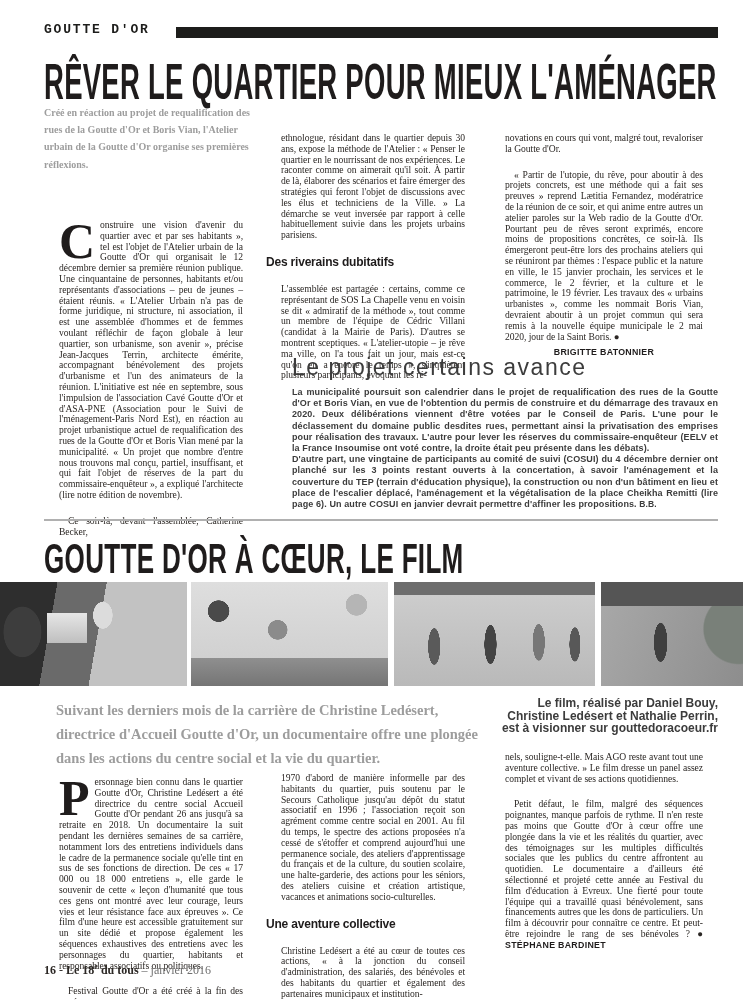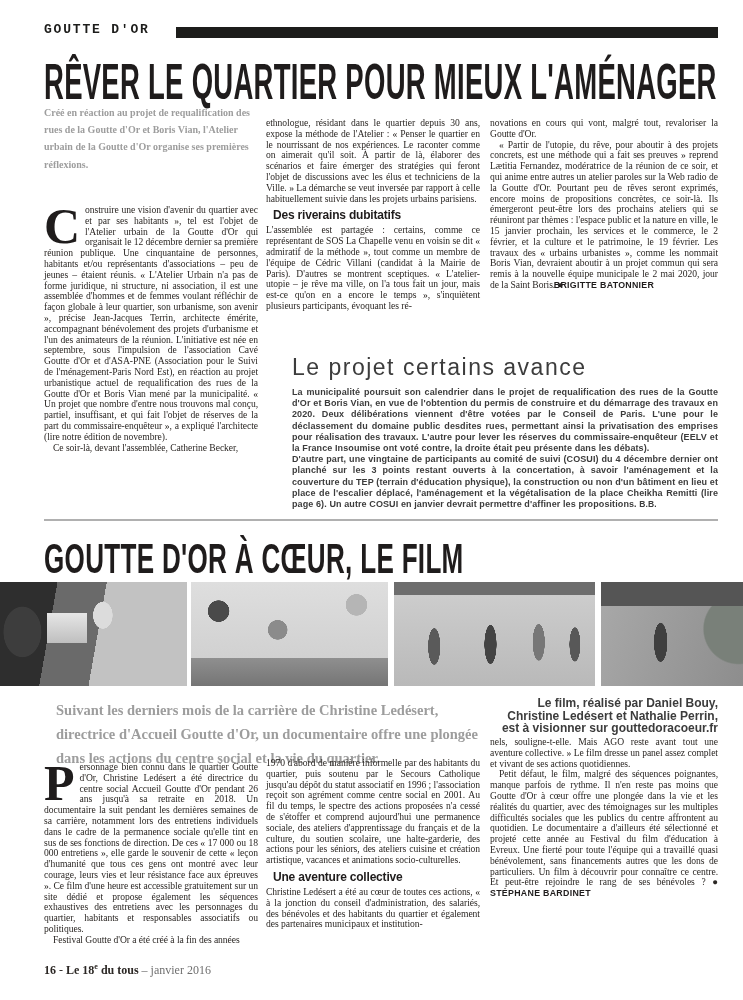--- a/index.html
+++ b/index.html
@@ -34,37 +34,37 @@
   }
   .lead1 { left:44px; top:104px; width:218px; font-size:10px; line-height:17.2px; }
   .lead2 { left:56px; top:698px; width:424px; font-size:14.5px; line-height:24px; }
 
   
   .col {
     position:absolute; width:214px;
     font-size:9.6px; line-height:10.8px; letter-spacing:-0.05px;
     text-align:justify; color:#2b2724;
   }
-  .col p { margin:0; }
+  .col p { margin:15px; }
   .col p.indent { text-indent:9px; }
   .a1c1 { left:44px;  top:205px; }
   .a1c2 { left:266px; top:118px; }
   .a1c3 { left:490px; top:118px; width:228px; }
   .a2c1 { left:44px;  top:762px; }
   .a2c2 { left:266px; top:758px; }
   .a2c3 { left:490px; top:737px; width:228px; }
 
   .dropcap {
     float:left; font-family:"Liberation Serif", serif; font-weight:bold;
     font-size:50px; line-height:41px; padding:1px 5px 0 0; color:#1f1c1c;
   }
   .subhead {
     font-family:"Liberation Sans", sans-serif; font-weight:bold;
     font-size:12px; line-height:13px; letter-spacing:-0.2px;
-    color:#1f1c1c; margin:5px 0 3px 7px; text-align:left;
+    color:#1f1c1c; margin:5px 0 3px 0; text-align:left;
   }
   .author-line {
     font-family:"Liberation Sans", sans-serif; font-weight:bold;
     font-size:8.8px; letter-spacing:0.3px; color:#1f1c1c;
     text-align:center; margin-top:-10.5px;
   }
   .author-inline {
     font-family:"Liberation Sans", sans-serif; font-weight:bold;
     font-size:8.8px; letter-spacing:0.3px; color:#1f1c1c;
   }

